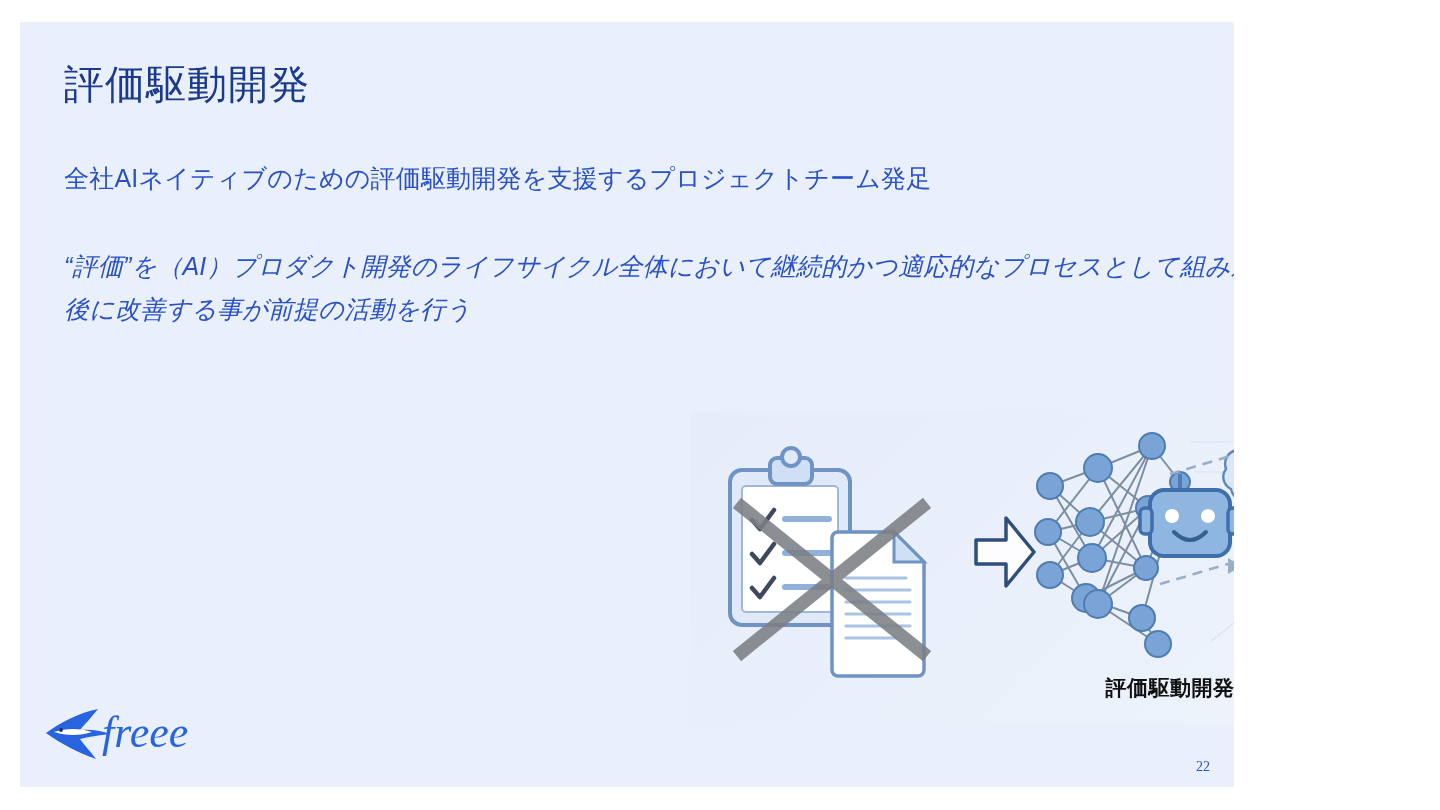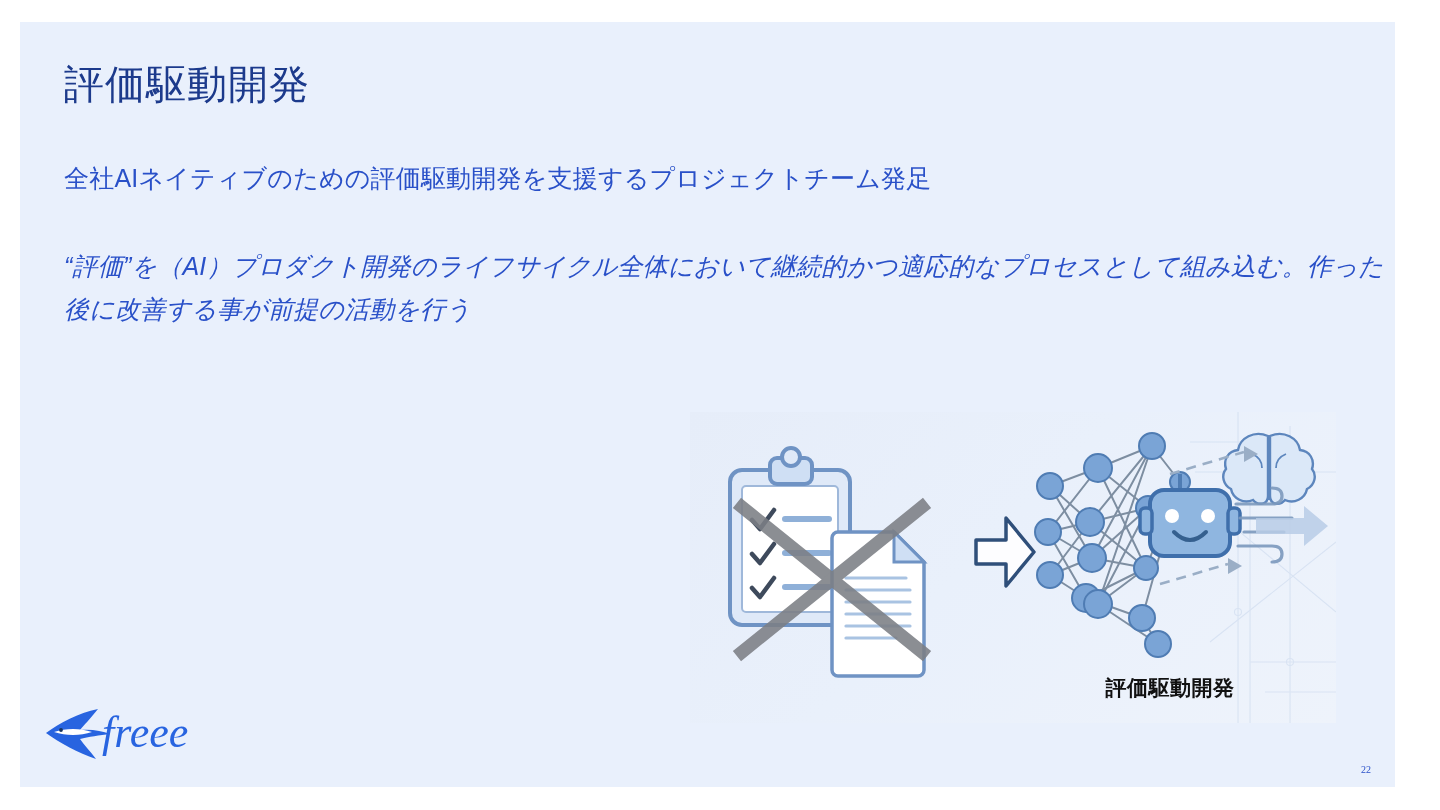--- a/index.html
+++ b/index.html
@@ -11,21 +11,21 @@
     height: 810px;
     background: #ffffff;
     font-family: "Liberation Sans", "DejaVu Sans", sans-serif;
     overflow: hidden;
   }
 
   .slide {
     position: absolute;
     left: 20px;
     top: 22px;
-    width: 1375px;
+    width: 1214px;
     height: 765px;
     background: #e9f0fc;
     overflow: hidden;
   }
 
   .slide-title {
     position: absolute;
     left: 44px;
     top: 38px;
     font-size: 40px;
@@ -103,21 +103,21 @@
     position: absolute;
     left: 20px;
     bottom: 24px;
     width: 190px;
     height: 62px;
   }
   .page-number {
     position: absolute;
     right: 24px;
     bottom: 12px;
-    font-size: 10px;
+    font-size: 14px;
     color: #2950c8;
     font-family: "Liberation Serif", "DejaVu Serif", serif;
   }
 </style>
 </head>
 <body>
 
 <div class="slide">
 
   <div class="slide-title">評価駆動開発</div>

